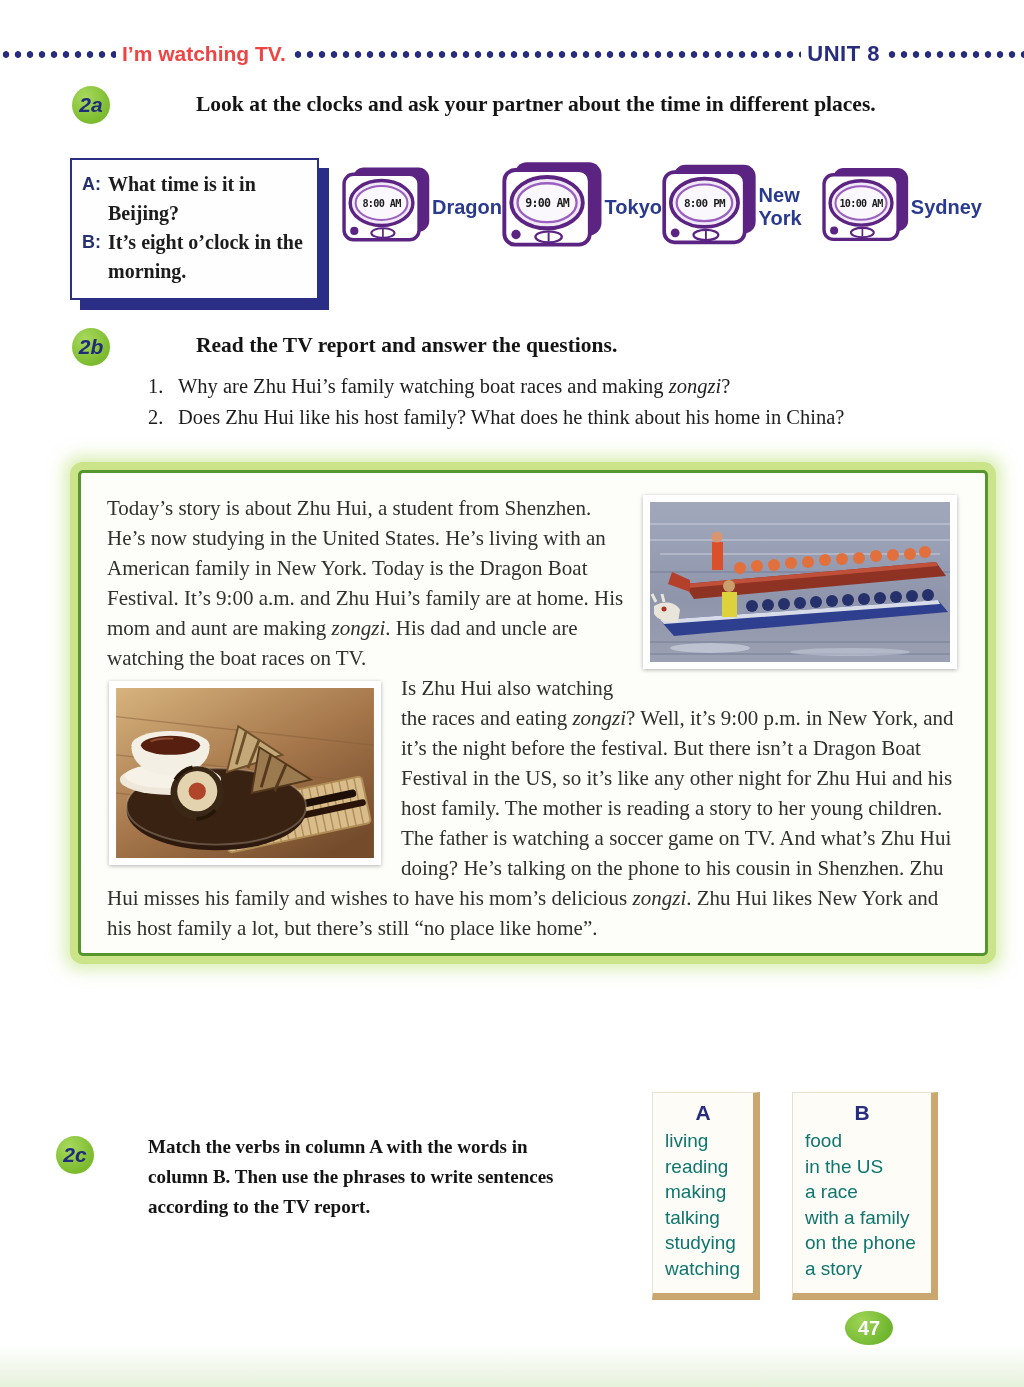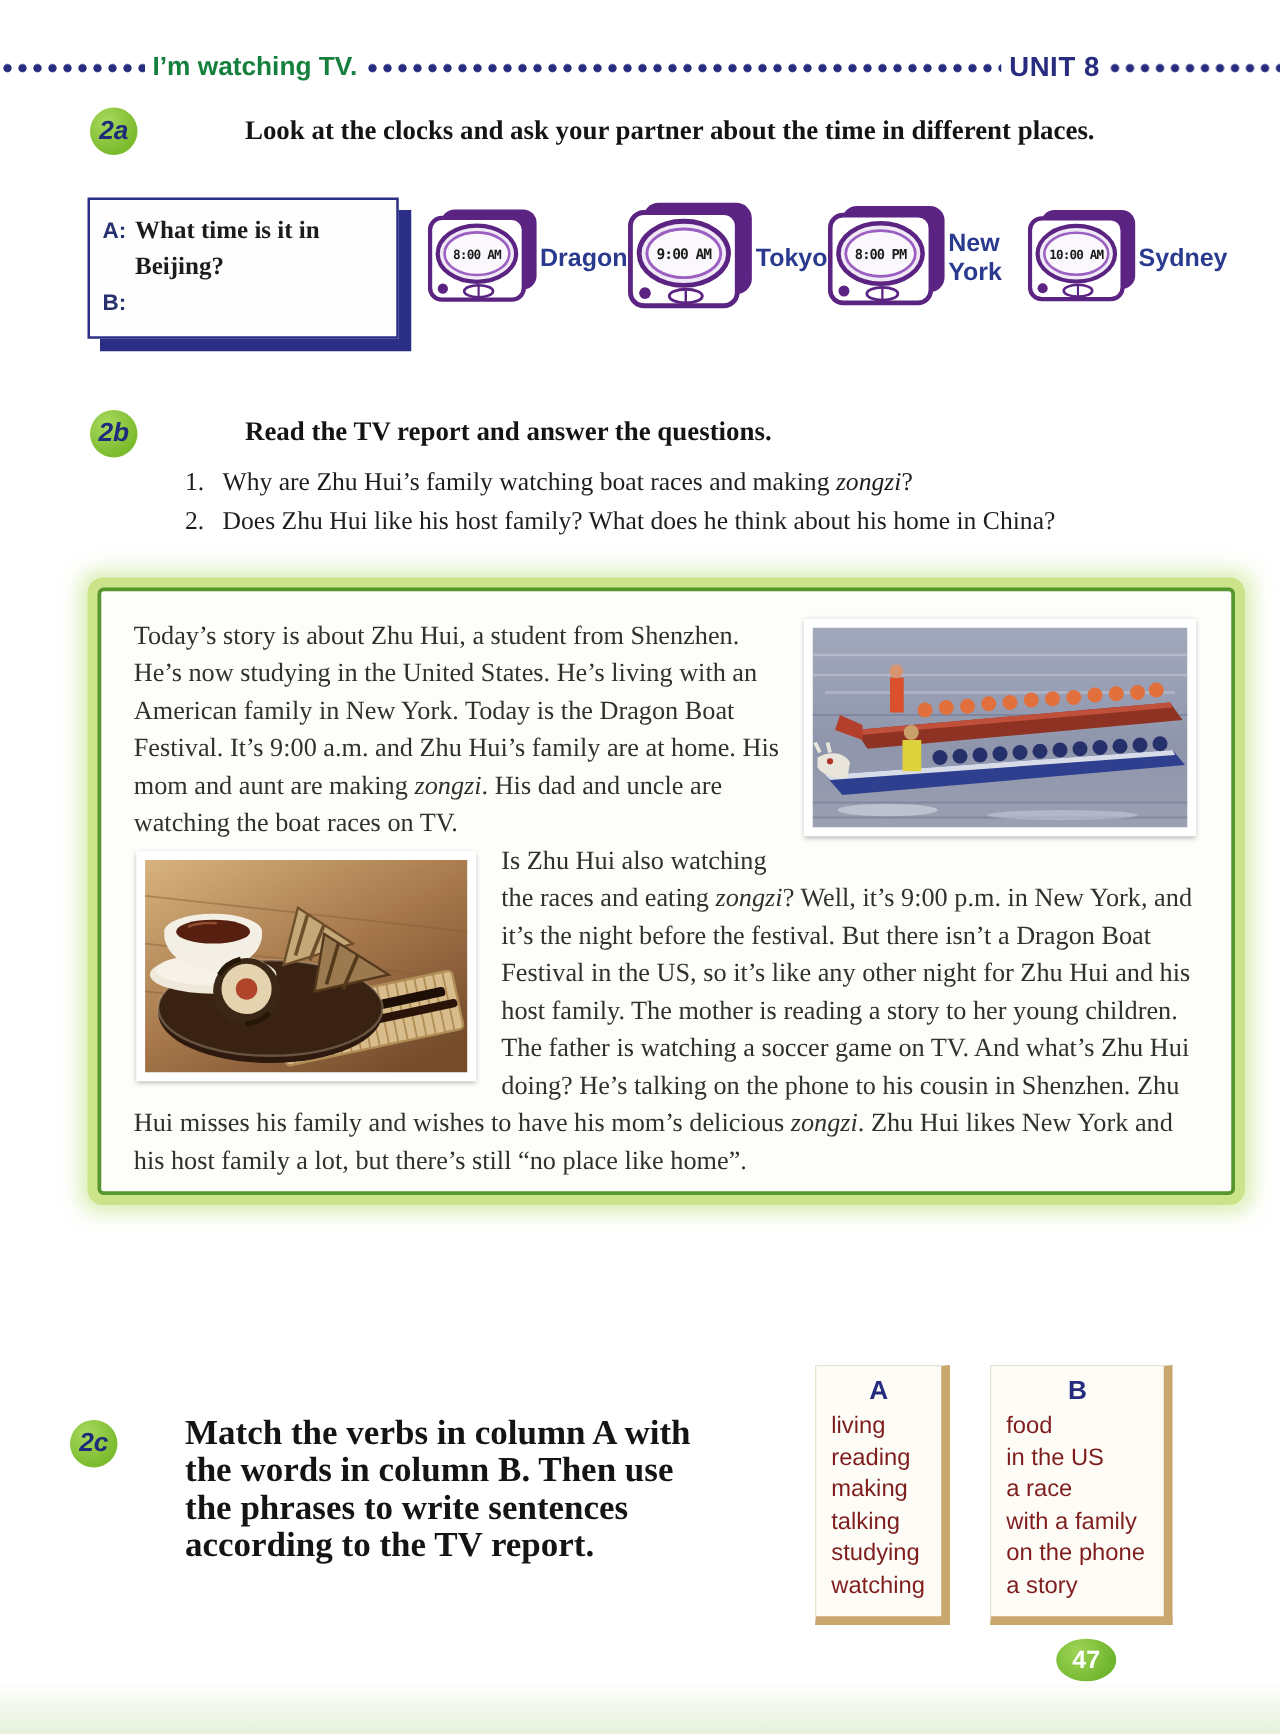--- a/index.html
+++ b/index.html
@@ -16,21 +16,21 @@
 
   
   .hdr { position:absolute; left:0; top:40px; width:1024px; height:28px;
          display:flex; align-items:center; }
   .dots { height:9px; background-image:radial-gradient(circle, #272c7e 3px, rgba(0,0,0,0) 3.6px);
           background-size:12px 9px; background-repeat:repeat-x; background-position:left center; }
   .dots-l { flex:0 0 116px; }
   .dots-m { flex:1 1 auto; }
   .dots-r { flex:0 0 138px; }
   .hdr-title { font-family:"Liberation Sans", sans-serif; font-weight:600; font-size:21px;
-               color:#15803d; padding:0 6px; white-space:nowrap; }
+               color:#ef4444; padding:0 6px; white-space:nowrap; }
   .hdr-unit  { font-family:"Liberation Sans", sans-serif; font-weight:800; font-size:22px;
                color:#272c7e; padding:0 6px; white-space:nowrap; letter-spacing:.5px; }
 
   
   .badge {
     position:absolute; width:38px; height:38px; border-radius:50%;
     background:radial-gradient(circle at 35% 30%, #a8d95e, #7cbb2e 70%);
     color:#1f2b7b; font-family:"Liberation Sans", sans-serif; font-weight:800; font-style:italic;
     font-size:21px; display:flex; align-items:center; justify-content:center;
   }
@@ -74,29 +74,29 @@
   }
   .photo-frame { background:#ffffff; padding:7px; box-shadow:0 1px 4px rgba(0,0,0,.3); }
   .photo-boat   { float:right; margin:2px 2px 10px 18px; }
   .photo-boat svg   { display:block; width:300px; height:160px; }
   .photo-zongzi { float:left; margin:8px 20px 6px 2px; }
   .photo-zongzi svg { display:block; width:258px; height:170px; }
   .report-p { margin:0; text-align:left; }
 
   
   .c-title { position:absolute; left:148px; top:1132px; width:432px;
-             font-weight:700; font-size:28px; line-height:30px; color:#141414; }
+             font-weight:700; font-size:19px; line-height:30px; color:#141414; }
   .card { position:absolute; background:#fdfcf7; box-sizing:border-box;
           border-left:1px solid #e8e1d1; border-top:1px solid #e8e1d1;
           border-right:7px solid #c9a76f; border-bottom:7px solid #c9a76f;
           font-family:"Liberation Sans", sans-serif; }
   .card-a { left:652px; top:1092px; width:108px; height:208px; }
   .card-b { left:792px; top:1092px; width:146px; height:208px; }
   .card-h { text-align:center; font-weight:800; font-size:21px; color:#272c7e; margin:8px 0 3px; }
-  .card-item { padding-left:12px; font-size:19px; line-height:25.5px; color:#7f1d1d; }
+  .card-item { padding-left:12px; font-size:19px; line-height:25.5px; color:#0f766e; }
 
   
   .pageno {
     position:absolute; left:845px; top:1311px; width:48px; height:34px; border-radius:50%;
     background:radial-gradient(circle at 35% 30%, #9ed455, #6fb52e 75%);
     color:#ffffff; font-family:"Liberation Sans", sans-serif; font-weight:800; font-size:20px;
     display:flex; align-items:center; justify-content:center;
   }
 </style>
 </head>
@@ -115,20 +115,21 @@
   <div class="badge" style="left:72px; top:86px;">2a</div>
   <div class="sec-title" style="left:148px; top:92px; width:820px;">Look at the clocks and ask your partner about the time in different places.</div>
 
   <div class="dialog">
     <div class="dl-row">
       <span class="dl-pre">A:</span>
       <span class="dl-txt">What time is it in Beijing?</span>
     </div>
     <div class="dl-row">
       <span class="dl-pre">B:</span>
+      <span class="dl-txt">It’s eight o’clock in the morning.</span>
     </div>
   </div>
 
   <div class="clocks">
 
     <div class="clock-cell">
       <svg class="clock-svg" viewBox="0 0 132 114">
         <rect x="16" y="2" width="112" height="94" rx="16" fill="#5b2382"></rect>
         <rect x="3" y="12" width="110" height="96" rx="14" fill="#ffffff" stroke="#5b2382" stroke-width="5"></rect>
         <ellipse cx="58" cy="54" rx="46" ry="33" fill="#f1eaf6" stroke="#5b2382" stroke-width="5"></ellipse>

